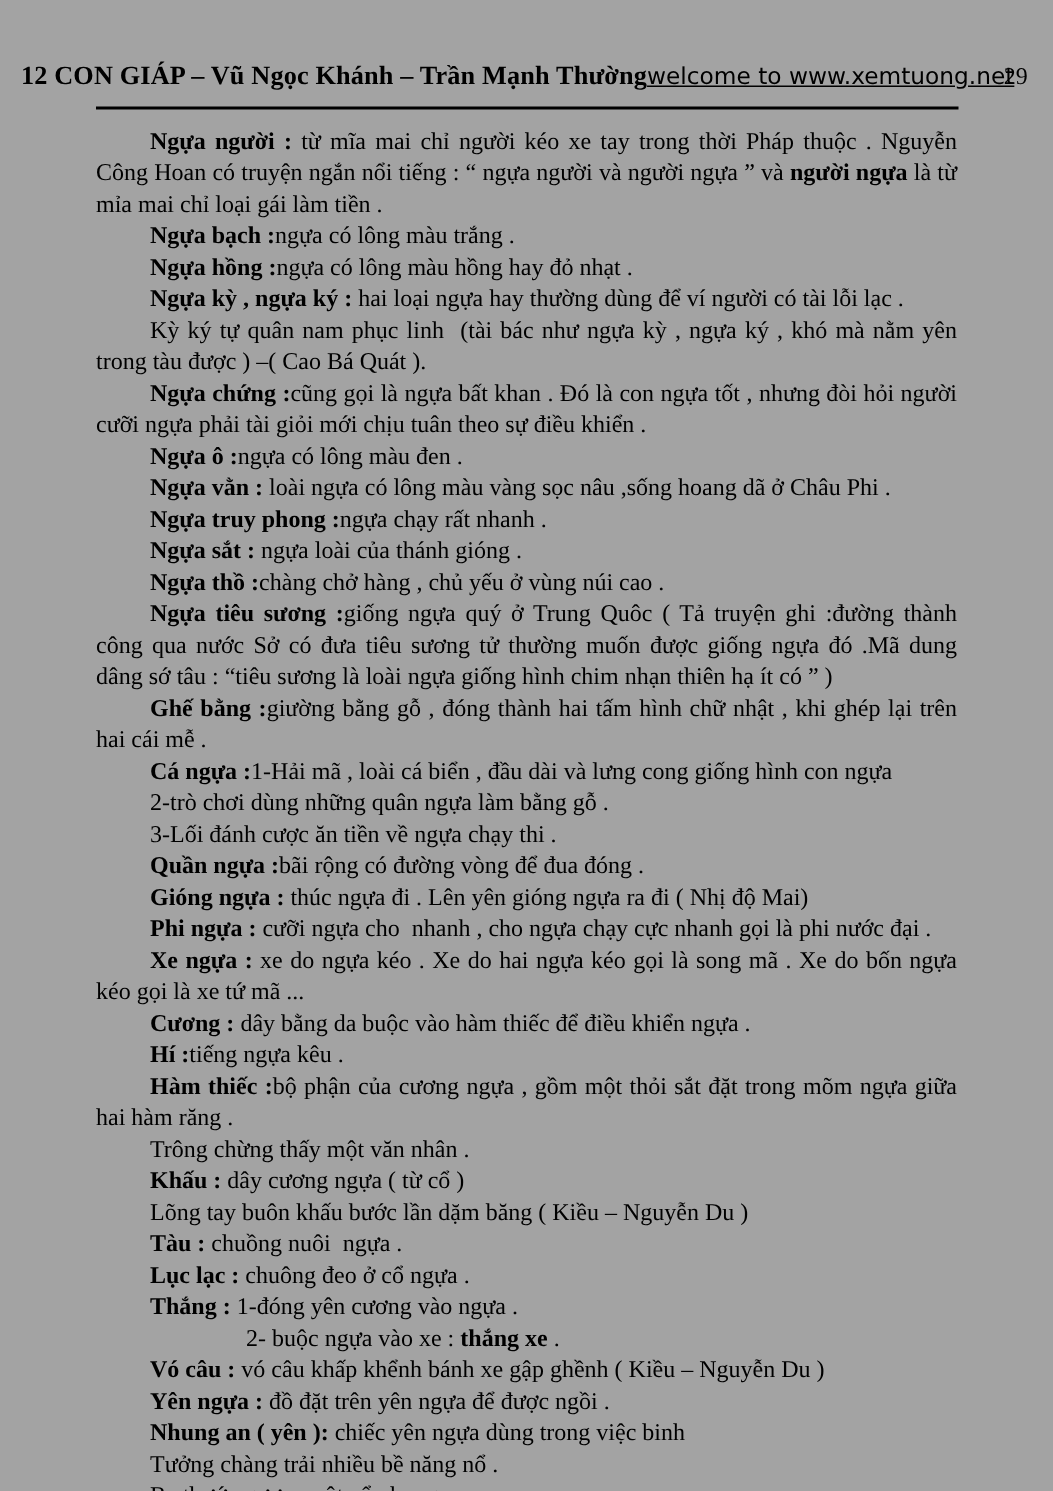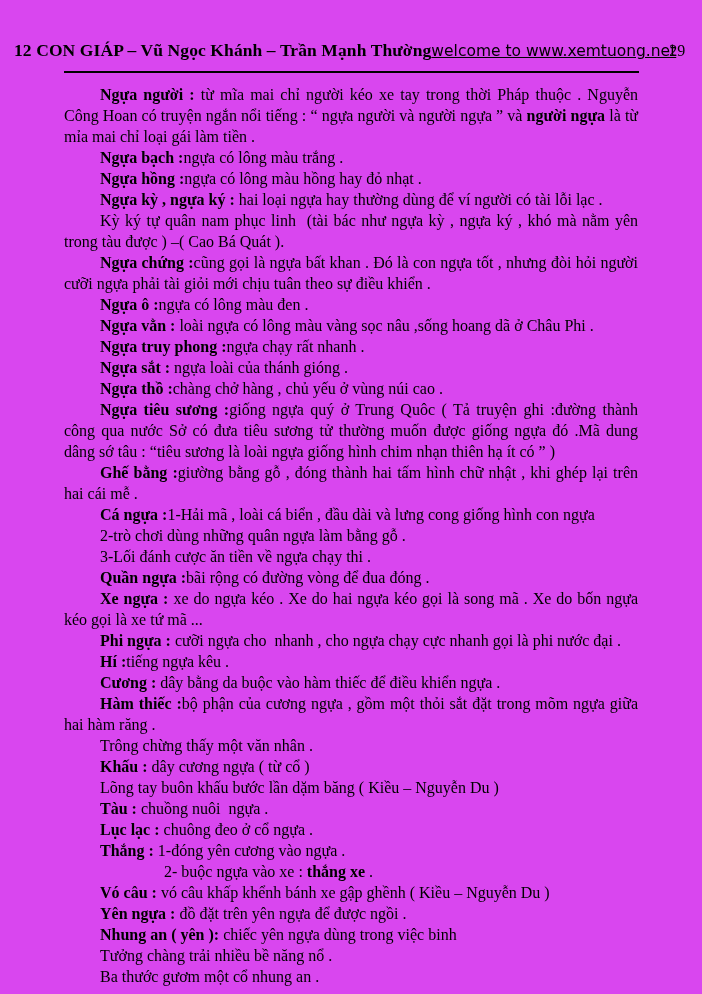--- a/index.html
+++ b/index.html
@@ -1,21 +1,21 @@
 <!DOCTYPE html>
 <html lang="vi"><head>
 <meta charset="utf-8">
 <style>
   * { margin: 0; padding: 0; box-sizing: border-box; }
   html, body { background: #ffffff; }
   .page {
     position: relative;
     width: 702px;
     height: 994px;
-    background: #d946ef;
+    background: #a3a3a3;
     color: #000000;
     overflow: hidden;
     font-family: "Liberation Serif", serif;
   }
   .header {
     display: flex;
     justify-content: space-between;
     align-items: baseline;
     padding: 40px 64px 0 14px;
   }
@@ -76,24 +76,25 @@
       <p class="para"><span class="bold">Ngựa vằn : </span><span>loài ngựa có lông màu vàng sọc nâu ,sống hoang dã ở Châu Phi .</span></p>
       <p class="para"><span class="bold">Ngựa truy phong :</span><span>ngựa chạy rất nhanh .</span></p>
       <p class="para"><span class="bold">Ngựa sắt : </span><span>ngựa loài của thánh gióng .</span></p>
       <p class="para"><span class="bold">Ngựa thồ :</span><span>chàng chở hàng , chủ yếu ở vùng núi cao .</span></p>
       <p class="para"><span class="bold">Ngựa tiêu sương :</span><span>giống ngựa quý ở Trung Quôc ( Tả truyện ghi :đường thành công qua nước Sở có đưa tiêu sương tử thường muốn được giống ngựa đó .Mã dung dâng sớ tâu : “tiêu sương là loài ngựa giống hình chim nhạn thiên hạ ít có ” )</span></p>
       <p class="para"><span class="bold">Ghế bằng :</span><span>giường bằng gỗ , đóng thành hai tấm hình chữ nhật , khi ghép lại trên hai cái mễ .</span></p>
       <p class="para"><span class="bold">Cá ngựa :</span><span>1-Hải mã , loài cá biển , đầu dài và lưng cong giống hình con ngựa</span></p>
       <p class="para"><span>2-trò chơi dùng những quân ngựa làm bằng gỗ .</span></p>
       <p class="para"><span>3-Lối đánh cược ăn tiền về ngựa chạy thi .</span></p>
       <p class="para"><span class="bold">Quần ngựa :</span><span>bãi rộng có đường vòng để đua đóng .</span></p>
+      <p class="para"><span class="bold">Gióng ngựa : </span><span>thúc ngựa đi . Lên yên gióng ngựa ra đi ( Nhị độ Mai)</span></p>
+      <p class="para"><span class="bold">Phi ngựa : </span><span>cưỡi ngựa cho &nbsp;nhanh , cho ngựa chạy cực nhanh gọi là phi nước đại .</span></p>
       <p class="para"><span class="bold">Xe ngựa : </span><span>xe do ngựa kéo . Xe do hai ngựa kéo gọi là song mã . Xe do bốn ngựa kéo gọi là xe tứ mã ...</span></p>
-      <p class="para"><span class="bold">Phi ngựa : </span><span>cưỡi ngựa cho &nbsp;nhanh , cho ngựa chạy cực nhanh gọi là phi nước đại .</span></p>
+      <p class="para"><span class="bold">Cương : </span><span>dây bằng da buộc vào hàm thiếc để điều khiển ngựa .</span></p>
       <p class="para"><span class="bold">Hí :</span><span>tiếng ngựa kêu .</span></p>
-      <p class="para"><span class="bold">Cương : </span><span>dây bằng da buộc vào hàm thiếc để điều khiển ngựa .</span></p>
       <p class="para"><span class="bold">Hàm thiếc :</span><span>bộ phận của cương ngựa , gồm một thỏi sắt đặt trong mõm ngựa giữa hai hàm răng .</span></p>
       <p class="para"><span>Trông chừng thấy một văn nhân .</span></p>
       <p class="para"><span class="bold">Khấu : </span><span>dây cương ngựa ( từ cổ )</span></p>
       <p class="para"><span>Lõng tay buôn khấu bước lần dặm băng ( Kiều – Nguyễn Du )</span></p>
       <p class="para"><span class="bold">Tàu : </span><span>chuồng nuôi &nbsp;ngựa .</span></p>
       <p class="para"><span class="bold">Lục lạc : </span><span>chuông đeo ở cổ ngựa .</span></p>
       <p class="para"><span class="bold">Thắng : </span><span>1-đóng yên cương vào ngựa .</span></p>
       <p class="para deep-indent"><span>2- buộc ngựa vào xe : </span><span class="bold">thắng xe</span><span> .</span></p>
       <p class="para"><span class="bold">Vó câu : </span><span>vó câu khấp khểnh bánh xe gập ghềnh ( Kiều – Nguyễn Du )</span></p>
       <p class="para"><span class="bold">Yên ngựa : </span><span>đồ đặt trên yên ngựa để được ngồi .</span></p>

